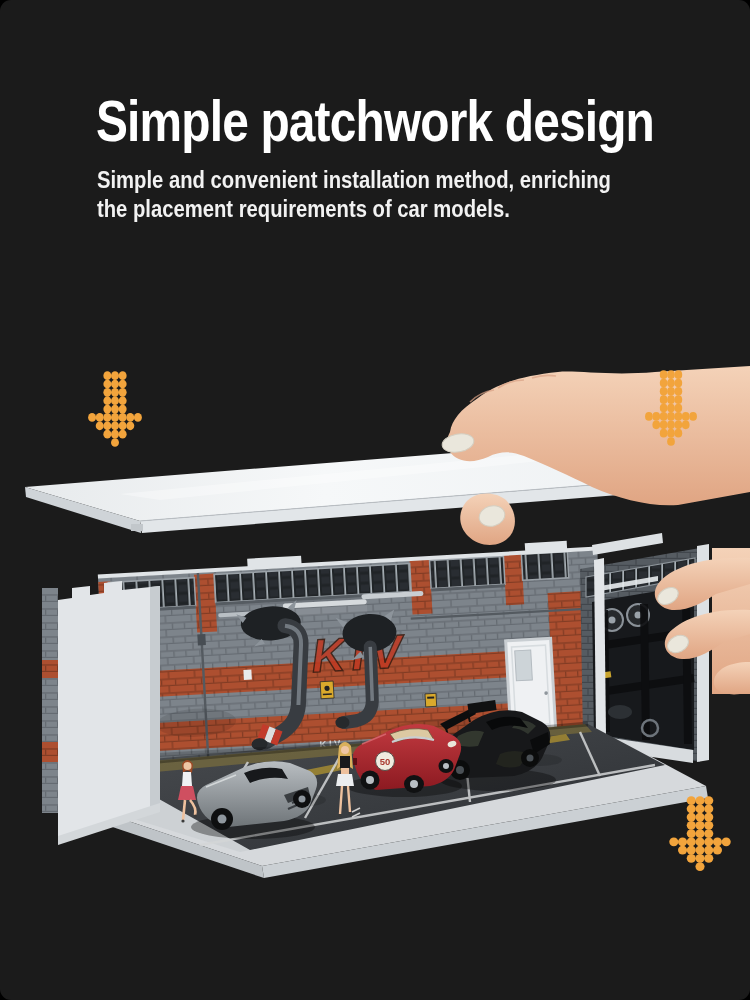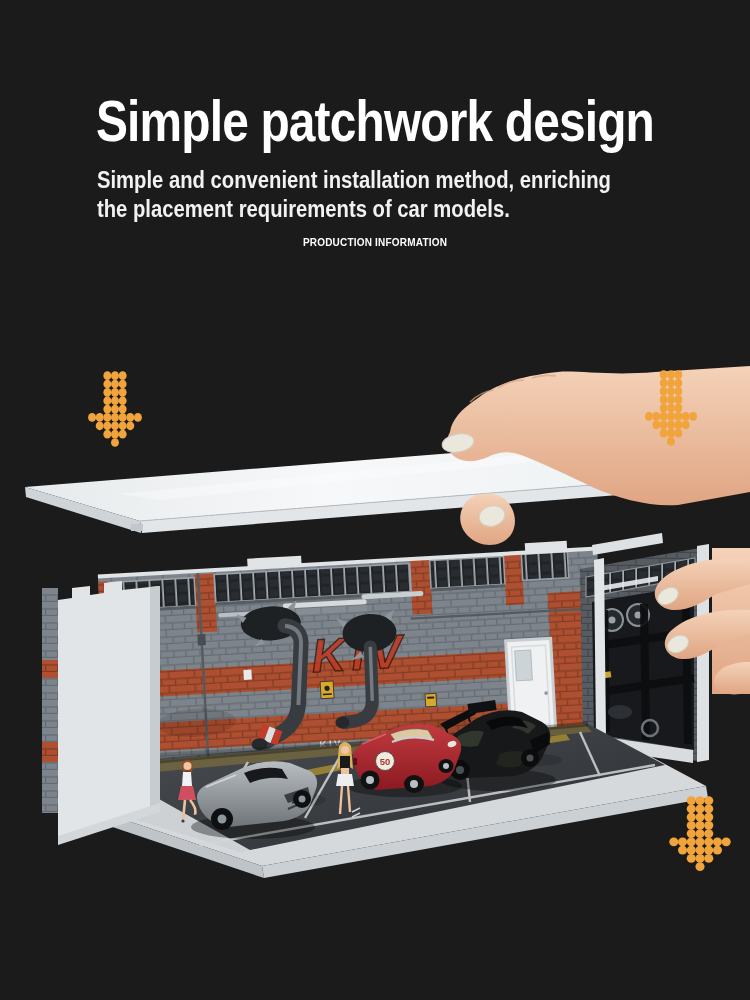--- a/index.html
+++ b/index.html
@@ -1,19 +1,20 @@
 <!DOCTYPE html>
 <html><head>
 <meta charset="utf-8">
 <style>
   html,body{margin:0;padding:0;background:#000;}
   .stage{
     position:relative;width:750px;height:1000px;margin:0 auto;
     background:#1b1b1b;overflow:hidden;
     font-family:"Liberation Sans","DejaVu Sans",sans-serif;
+    border-radius:11px;
   }
   .page-title{
     position:absolute;top:88px;left:0;width:750px;margin:0;
     text-align:center;color:#ffffff;font-weight:800;font-size:57px;
     letter-spacing:-1px;transform:scaleX(.84);transform-origin:50% 50%;
     white-space:nowrap;
   }
   .subtitle{
     position:absolute;top:166px;left:97px;width:640px;margin:0;
     color:#f2f2f2;font-weight:700;font-size:23px;line-height:29px;
@@ -34,21 +35,20 @@
 
 <div class="stage">
 
   <h1 class="page-title">Simple patchwork design</h1>
 
   <p class="subtitle">
     <span style="display:block">Simple and convenient installation method, enriching</span>
     <span style="display:block">the placement requirements of car models.</span>
   </p>
 
-  <div class="kicker">PRODUCTION INFORMATION</div>
 
   <svg class="photo-svg" width="750" height="1000" viewBox="0 0 750 1000">
     <defs>
       <pattern id="brickG" width="26" height="14" patternUnits="userSpaceOnUse">
         <rect width="26" height="14" fill="#7d848b"></rect>
         <rect y="6.3" width="26" height="1.3" fill="#5f656c" opacity=".8"></rect>
         <rect y="12.8" width="26" height="1.3" fill="#5f656c" opacity=".8"></rect>
         <rect x="12.4" width="1.3" height="6.3" fill="#5f656c" opacity=".8"></rect>
         <rect x="5" y="7.6" width="1.3" height="5.2" fill="#5f656c" opacity=".8"></rect>
         <rect x="19" y="7.6" width="1.3" height="5.2" fill="#5f656c" opacity=".8"></rect>

